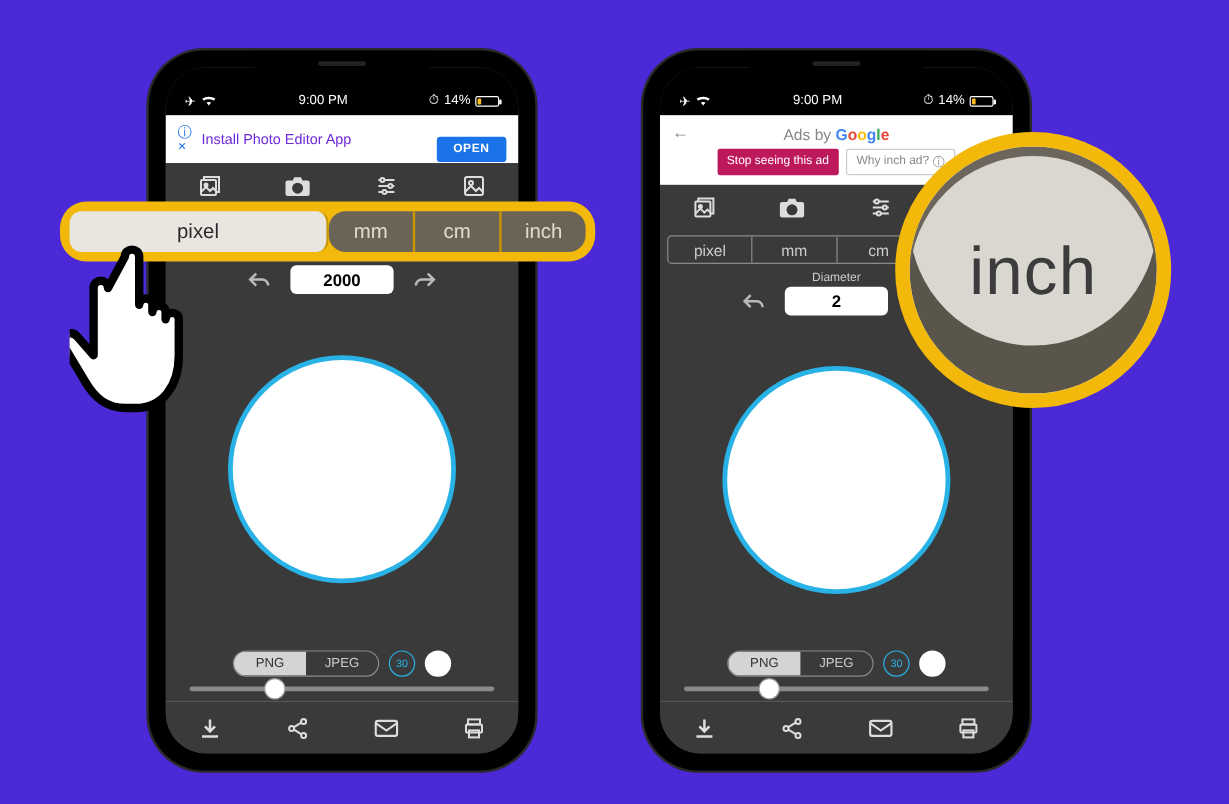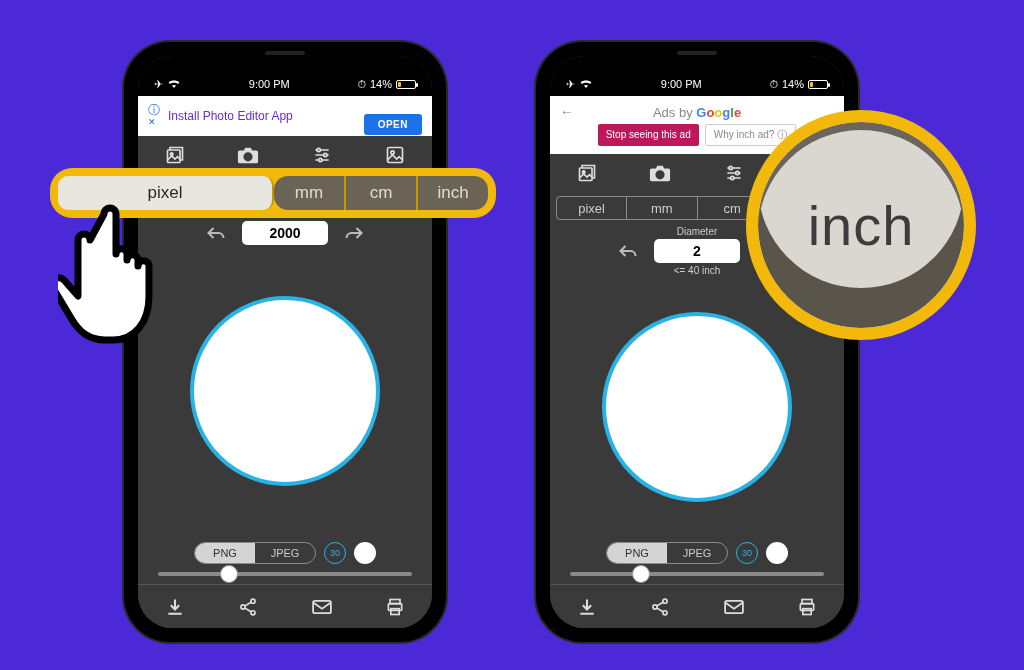--- a/index.html
+++ b/index.html
@@ -329,21 +329,20 @@
             <path d="M9 3L3 9l6 6M3 9h12a6 6 0 016 6"></path>
           </svg>
       </span>
       <div class="diaminput">2</div>
       <span class="undo-ico">
         <svg width="20" height="16" viewBox="0 0 24 18" fill="none" stroke="#bbb" stroke-width="2.5">
             <path d="M15 3l6 6-6 6M21 9H9a6 6 0 00-6 6"></path>
           </svg>
       </span>
     </div>
-    <div class="limit">&lt;= 40 inch</div>
 
     <div class="canvas">
       <div class="circle"></div>
     </div>
 
     <div class="fmtrow">
       <div class="fmtseg">
         <div class="f active">PNG</div>
         <div class="f">JPEG</div>
       </div>

